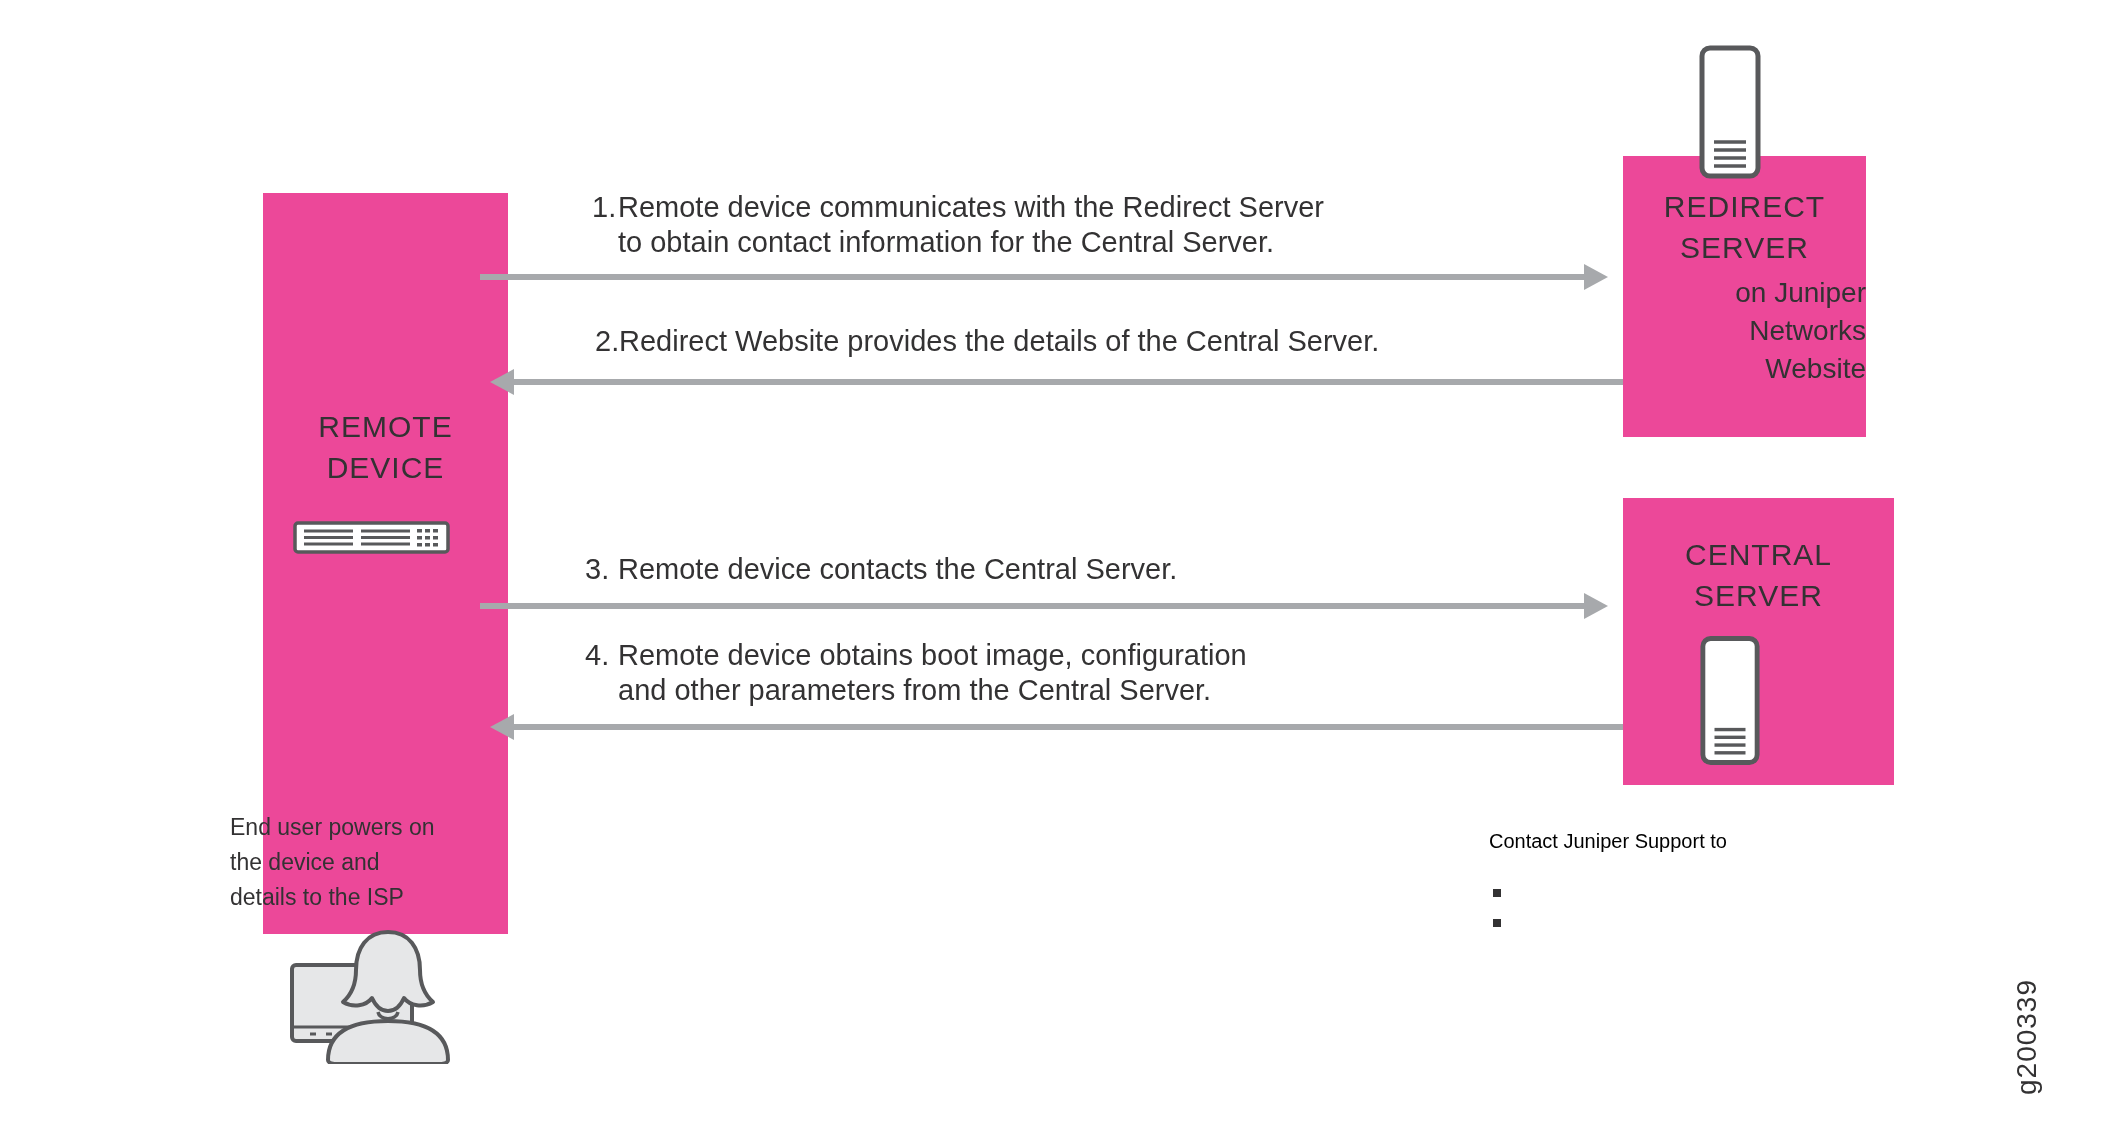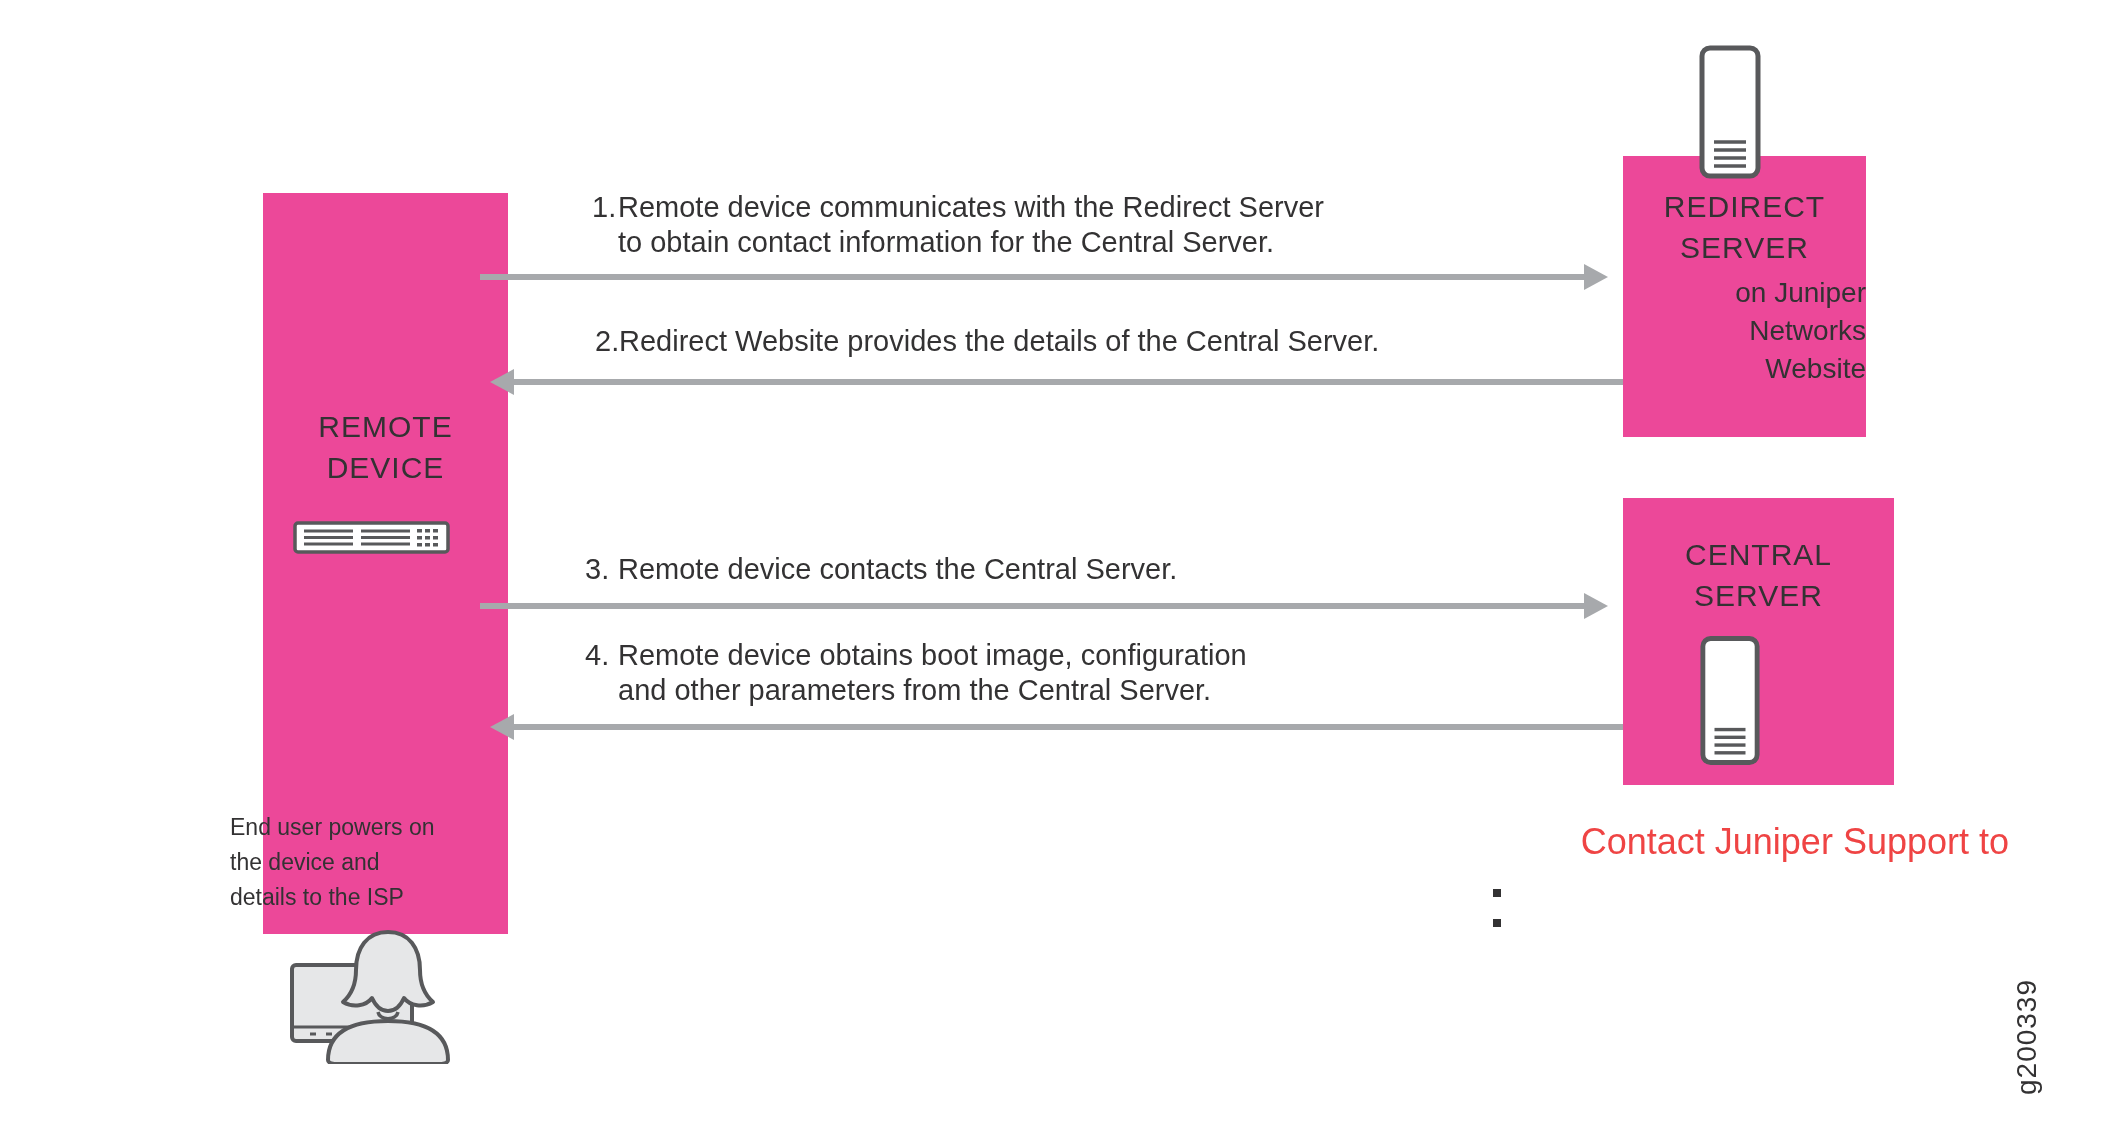--- a/index.html
+++ b/index.html
@@ -41,22 +41,22 @@
   .arrow-right .head{right:0;border-left:24px solid #a7a9ac;}
   .arrow-left .shaft{left:20px;right:0;}
   .arrow-left .head{left:0;border-right:24px solid #a7a9ac;}
   #arrow1{left:480px;top:264px;width:1128px;}
   #arrow2{left:490px;top:369px;width:1133px;}
   #arrow3{left:480px;top:593px;width:1128px;}
   #arrow4{left:490px;top:714px;width:1133px;}
 
   #end-user-note{position:absolute;left:230px;top:810px;font-size:23px;line-height:35px;color:#333233;}
 
-  #support-note{position:absolute;left:1489px;top:824px;width:520px;font-size:36px;
-                line-height:35px;color:#ef4444;text-align:right;}
+  #support-note{position:absolute;left:1489px;top:824px;width:520px;font-size:20px;
+                line-height:35px;color:#000000;}
   #support-note .support-title{margin-bottom:17px;}
   .bullet{display:flex;margin-bottom:9px;}
   .bullet .dot{flex:none;width:8px;height:8px;background:#333233;margin:13px 0 0 4px;}
   .bullet .btext{margin-left:17px;}
 
   #figure-id{position:absolute;left:1971px;top:1025px;width:110px;height:30px;
              transform:rotate(-90deg);font-size:28px;color:#333233;text-align:center;
              letter-spacing:1px;}
 </style>
 </head>

